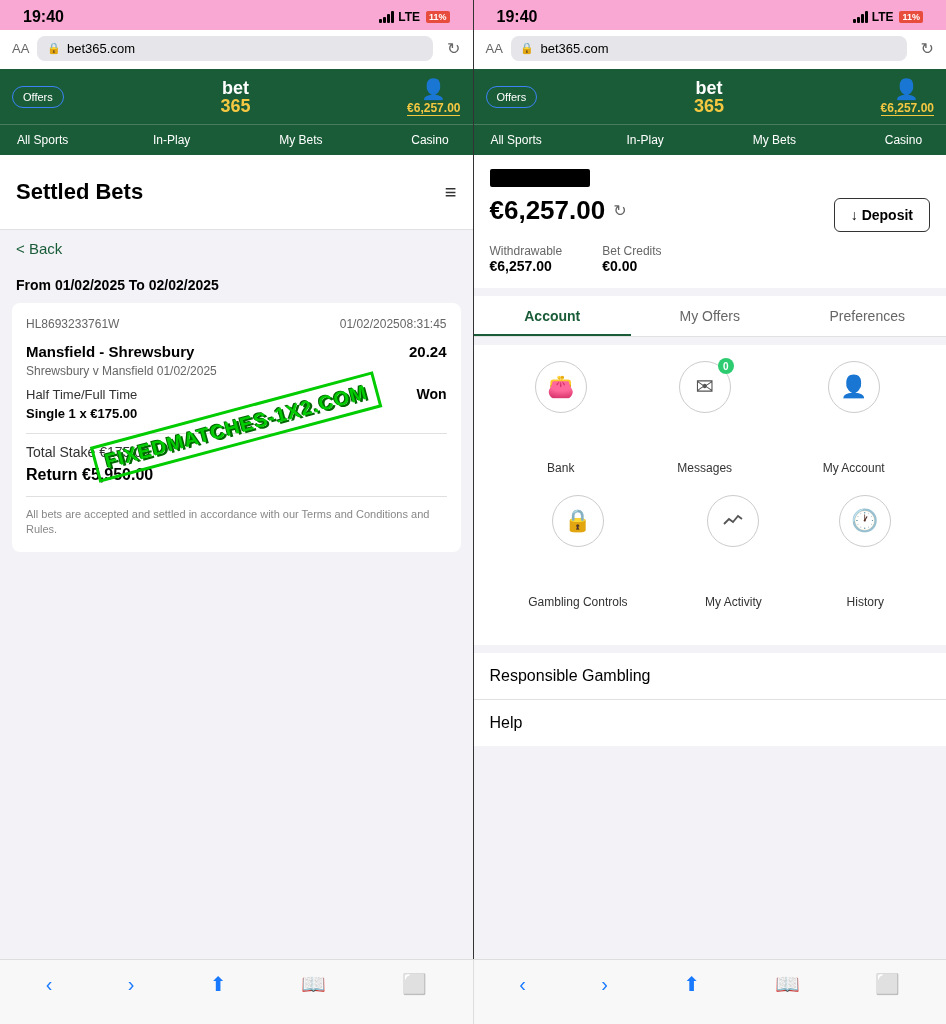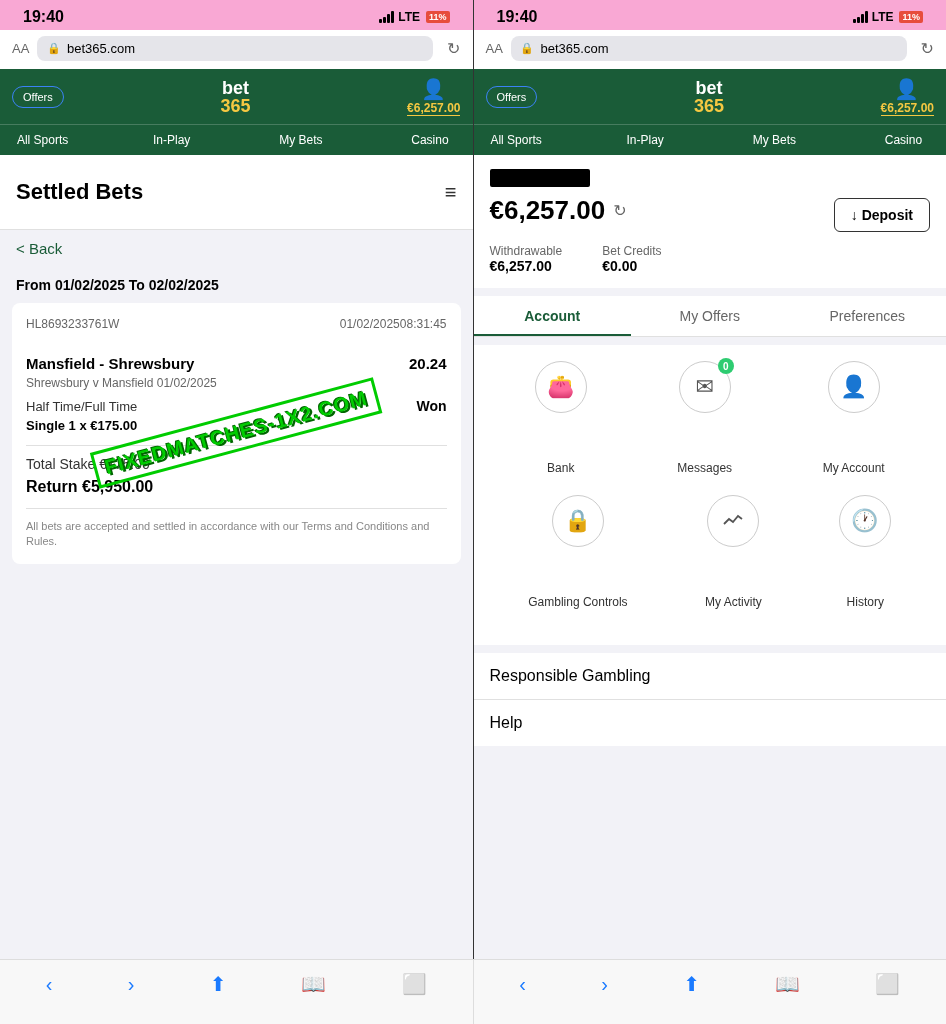--- a/index.html
+++ b/index.html
@@ -241,21 +241,21 @@
       margin: 0 12px;
       border-radius: 8px;
       padding: 14px;
       position: relative;
     }
 
     .bet-card-header {
       display: flex;
       justify-content: space-between;
       align-items: center;
-      margin-bottom: 24px;
+      margin-bottom: 12px;
     }
 
     .bet-id {
       font-size: 12px;
       color: #666;
     }
 
     .bet-date {
       font-size: 12px;
       color: #666;

